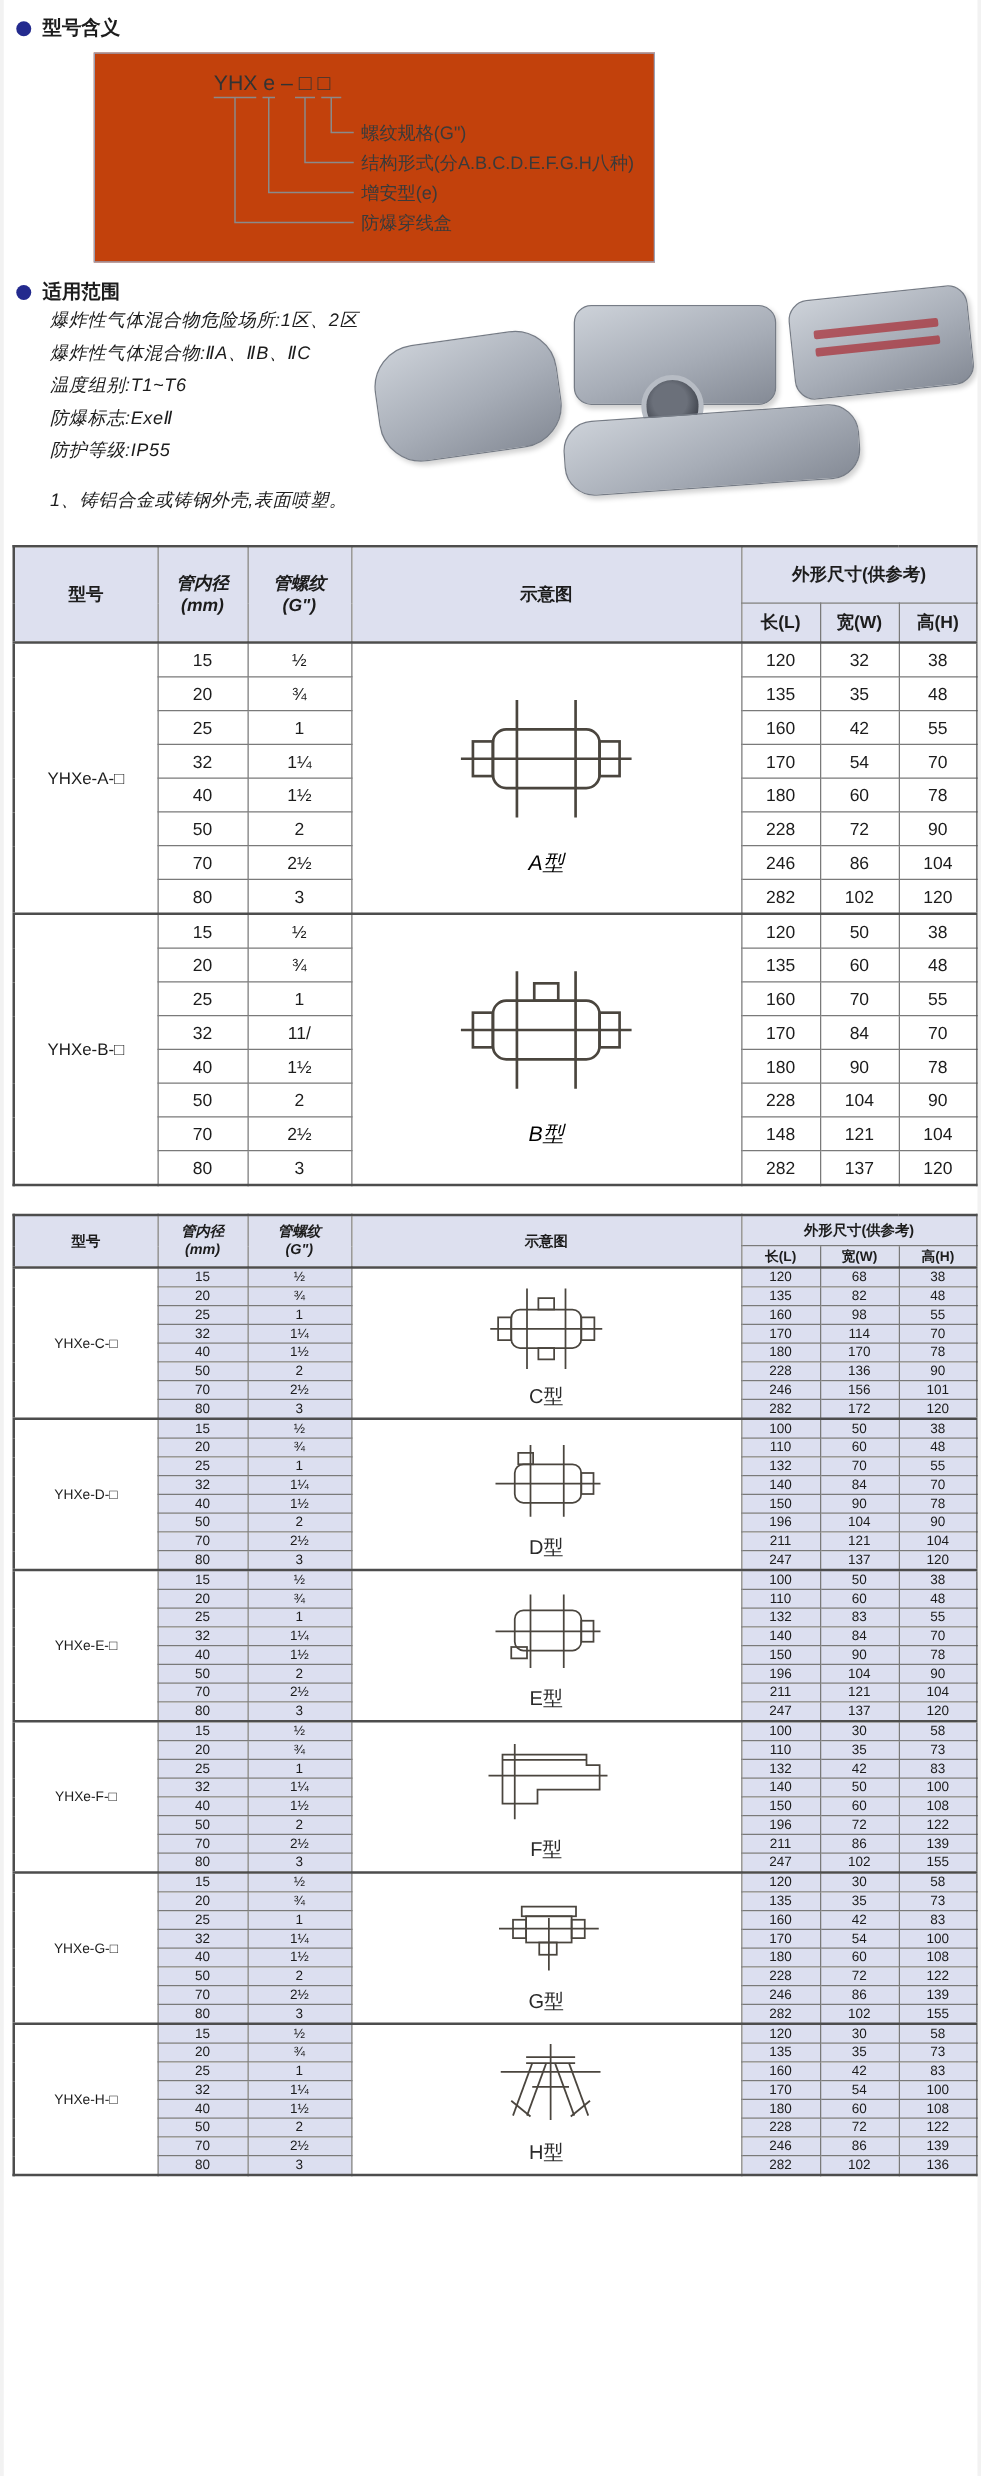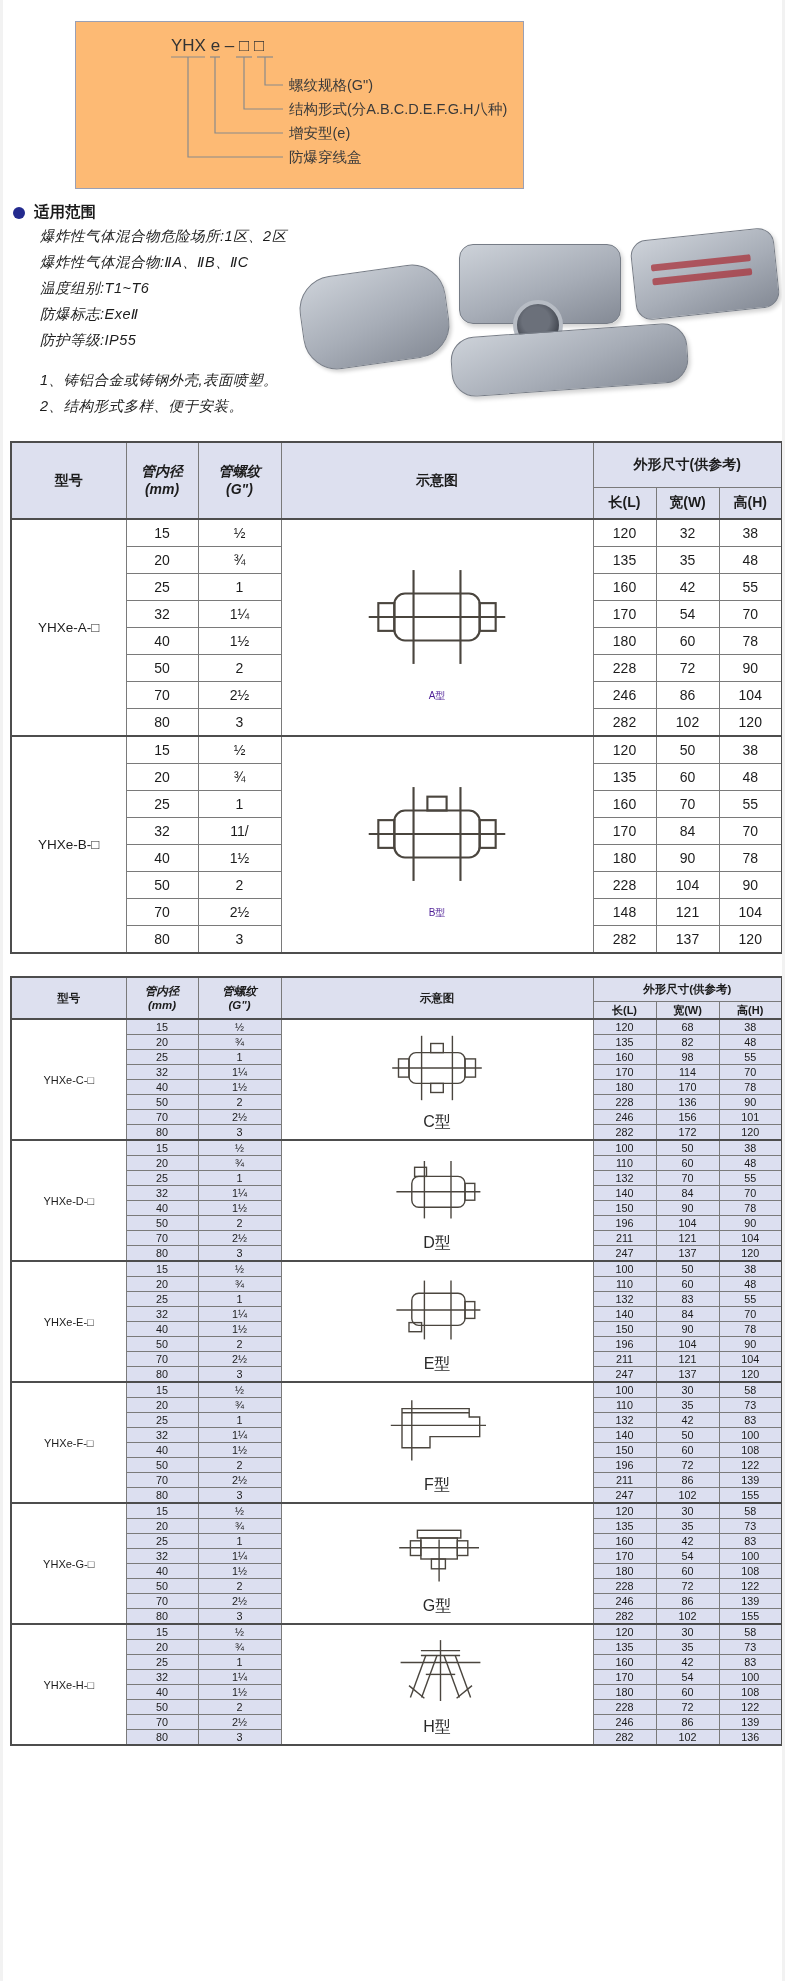--- a/index.html
+++ b/index.html
@@ -4,21 +4,21 @@
 <style>
   html,body{margin:0;padding:0;background:#fbfbfb;}
   body{width:785px;font-family:"Liberation Sans","DejaVu Sans",sans-serif;color:#1c1c1c;}
   .page{position:relative;width:785px;min-height:1981px;background:#fff;border-left:3px solid #f2f2f2;border-right:3px solid #f2f2f2;box-sizing:border-box;overflow:hidden;}
 
   
   .heading{display:flex;align-items:center;gap:9px;font-size:15.5px;font-weight:bold;margin:0 0 0 10px;}
   .bullet{width:12px;height:12px;border-radius:50%;background:#232a8e;flex:0 0 12px;}
 
   
-  .model-box{margin:9px 0 0 72px;width:447px;height:166px;background:#fdba74;border:1px solid #9aa0b5;}
+  .model-box{margin:9px 0 0 72px;width:447px;height:166px;background:#c2410c;border:1px solid #9aa0b5;}
   .model-box svg text{fill:#3a3a3a;}
   .model-box svg .code{fill:#333;}
 
   
   .textline{margin-left:37px;font-size:14.5px;line-height:26px;letter-spacing:.5px;font-style:italic;}
   .sec-gap{height:14px;}
 
   
   .photo{position:absolute;left:298px;top:212px;width:480px;height:180px;}
   .casting{position:absolute;background:linear-gradient(160deg,#cdd2d9 0%,#a7adb7 55%,#848a95 100%);border:1px solid #767c86;box-shadow:2px 3px 4px rgba(0,0,0,.18);}
@@ -44,31 +44,35 @@
   .t2{font-size:10.8px;}
   .t2 thead tr:first-child th{height:23px;font-size:11.5px;}
   .t2 thead tr:last-child th{height:16px;font-size:11px;}
   .t2 td{height:14px;}
   .t2 .model-cell{font-size:11px;}
   .t2 td.shade{background:#dcdff0;}
 
   .schem-cell{vertical-align:middle;}
   .schem-wrap{display:flex;flex-direction:column;align-items:center;justify-content:center;gap:2px;}
   .schem-wrap svg{stroke:#4a453e;fill:none;}
-  .caption-t1{font-size:10px;color:#4c1d95;margin-top:6px;}
+  .caption-t1{font-size:17px;color:#000000;margin-top:6px;font-style:italic;}
   .caption-t2{font-size:16px;color:#2a2a2a;}
   .hdr-sub{line-height:1.25;font-style:italic;}
   .tgap{height:22px;}
 </style>
 </head>
 <body>
 
 <div class="page">
 
   <div style="height:12px"></div>
+  <div class="heading">
+    <span class="bullet"></span>
+    <span>型号含义</span>
+  </div>
 
   <div class="model-box">
     <svg width="447" height="166" viewBox="0 0 447 166">
       <g stroke="#8a8a8a" stroke-width="1.2" fill="none">
         <line x1="95" y1="35" x2="129" y2="35"></line>
         <line x1="134" y1="35" x2="144" y2="35"></line>
         <line x1="160" y1="35" x2="176" y2="35"></line>
         <line x1="181" y1="35" x2="197" y2="35"></line>
         <polyline points="189,35 189,63 207,63"></polyline>
         <polyline points="168,35 168,87 207,87"></polyline>
@@ -100,21 +104,20 @@
     <div class="hole" style="left:212px;top:88px;width:42px;height:42px;"></div>
     <div class="casting" style="left:332px;top:22px;width:142px;height:78px;border-radius:16px;transform:rotate(-6deg);">
       <div class="redlabel" style="left:18px;top:24px;width:100px;height:7px;"></div>
       <div class="redlabel" style="left:18px;top:38px;width:100px;height:7px;"></div>
     </div>
     <div class="casting" style="left:150px;top:118px;width:235px;height:58px;border-radius:24px;transform:rotate(-4deg);"></div>
   </div>
 
   <div class="sec-gap"></div>
   <div class="textline">1、铸铝合金或铸钢外壳,表面喷塑。</div>
-  <div class="textline">2、结构形式多样、便于安装。</div>
 
   <div class="sec-gap"></div>
   <div style="height:8px"></div>
 
   <table class="spec t1" id="spec-table-1">
     <colgroup>
         <col style="width:115px">
         <col style="width:72px">
         <col style="width:83px">
         <col style="width:312px">

